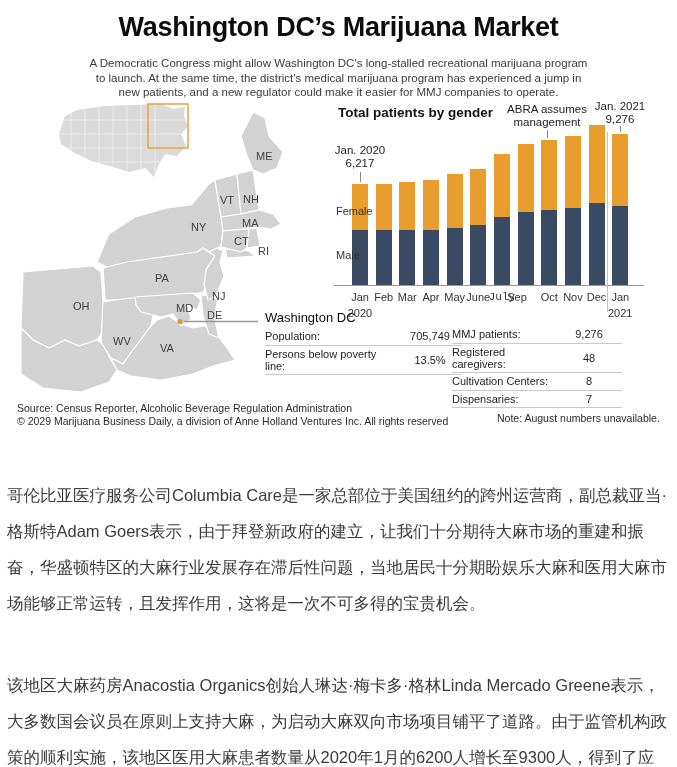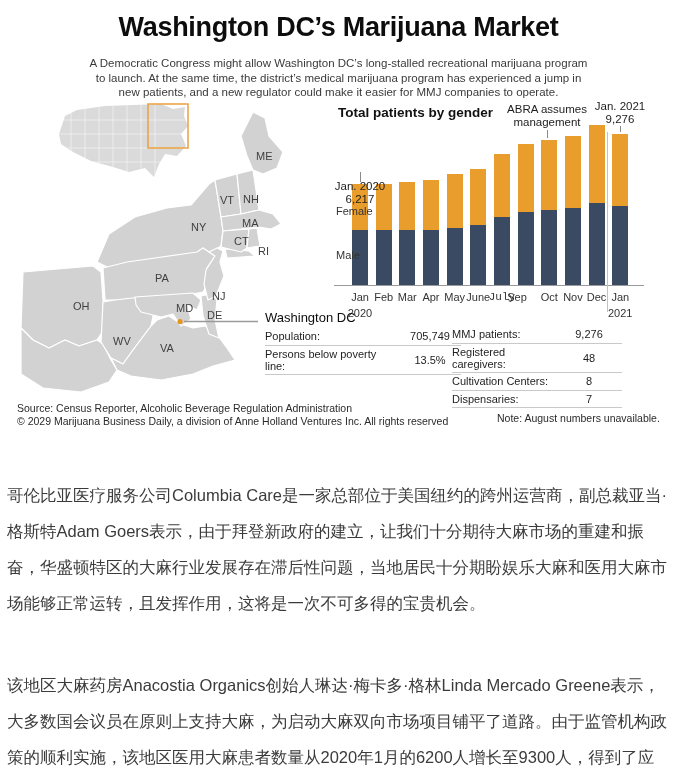--- a/index.html
+++ b/index.html
@@ -151,21 +151,21 @@
       <div class="month" style="left: 222.94px;">Nov</div>
       <div class="bar-seg" style="left: 258.6px; top: 24.9769px; height: 78.1433px; background: rgb(232, 157, 45);"></div>
       <div class="bar-seg" style="left: 258.6px; top: 103.12px; height: 81.8798px; background: rgb(58, 74, 98);"></div>
       <div class="month" style="left: 246.6px;">Dec</div>
       <div class="bar-seg" style="left: 282.26px; top: 34.3021px; height: 72.0673px; background: rgb(232, 157, 45);"></div>
       <div class="bar-seg" style="left: 282.26px; top: 106.369px; height: 78.6306px; background: rgb(58, 74, 98);"></div>
       <div class="month" style="left: 270.26px;">Jan
 2021</div>
       <div class="gender-label" style="top: 105px;">Female</div>
       <div class="gender-label" style="top: 149px;">Male</div>
-      <div class="ann" style="left: -30px; top: 44px; width: 120px; margin-top: 36px;">Jan. 2020
+      <div class="ann" style="left: -30px; top: 44px; width: 120px;">Jan. 2020
 6,217</div>
       <div class="ann-tick" style="left: 30px; top: 72px; height: 10px;"></div>
       <div class="ann" style="left: 157px; top: 3px; width: 120px; text-align: center;">ABRA assumes
 management</div>
       <div class="ann-tick" style="left: 217px; top: 30px; height: 8px;"></div>
       <div class="ann" style="left: 230px; top: 0px; width: 120px;">Jan. 2021
 9,276</div>
       <div class="ann-tick" style="left: 290px; top: 26px; height: 6px;"></div>
     </div>
 

